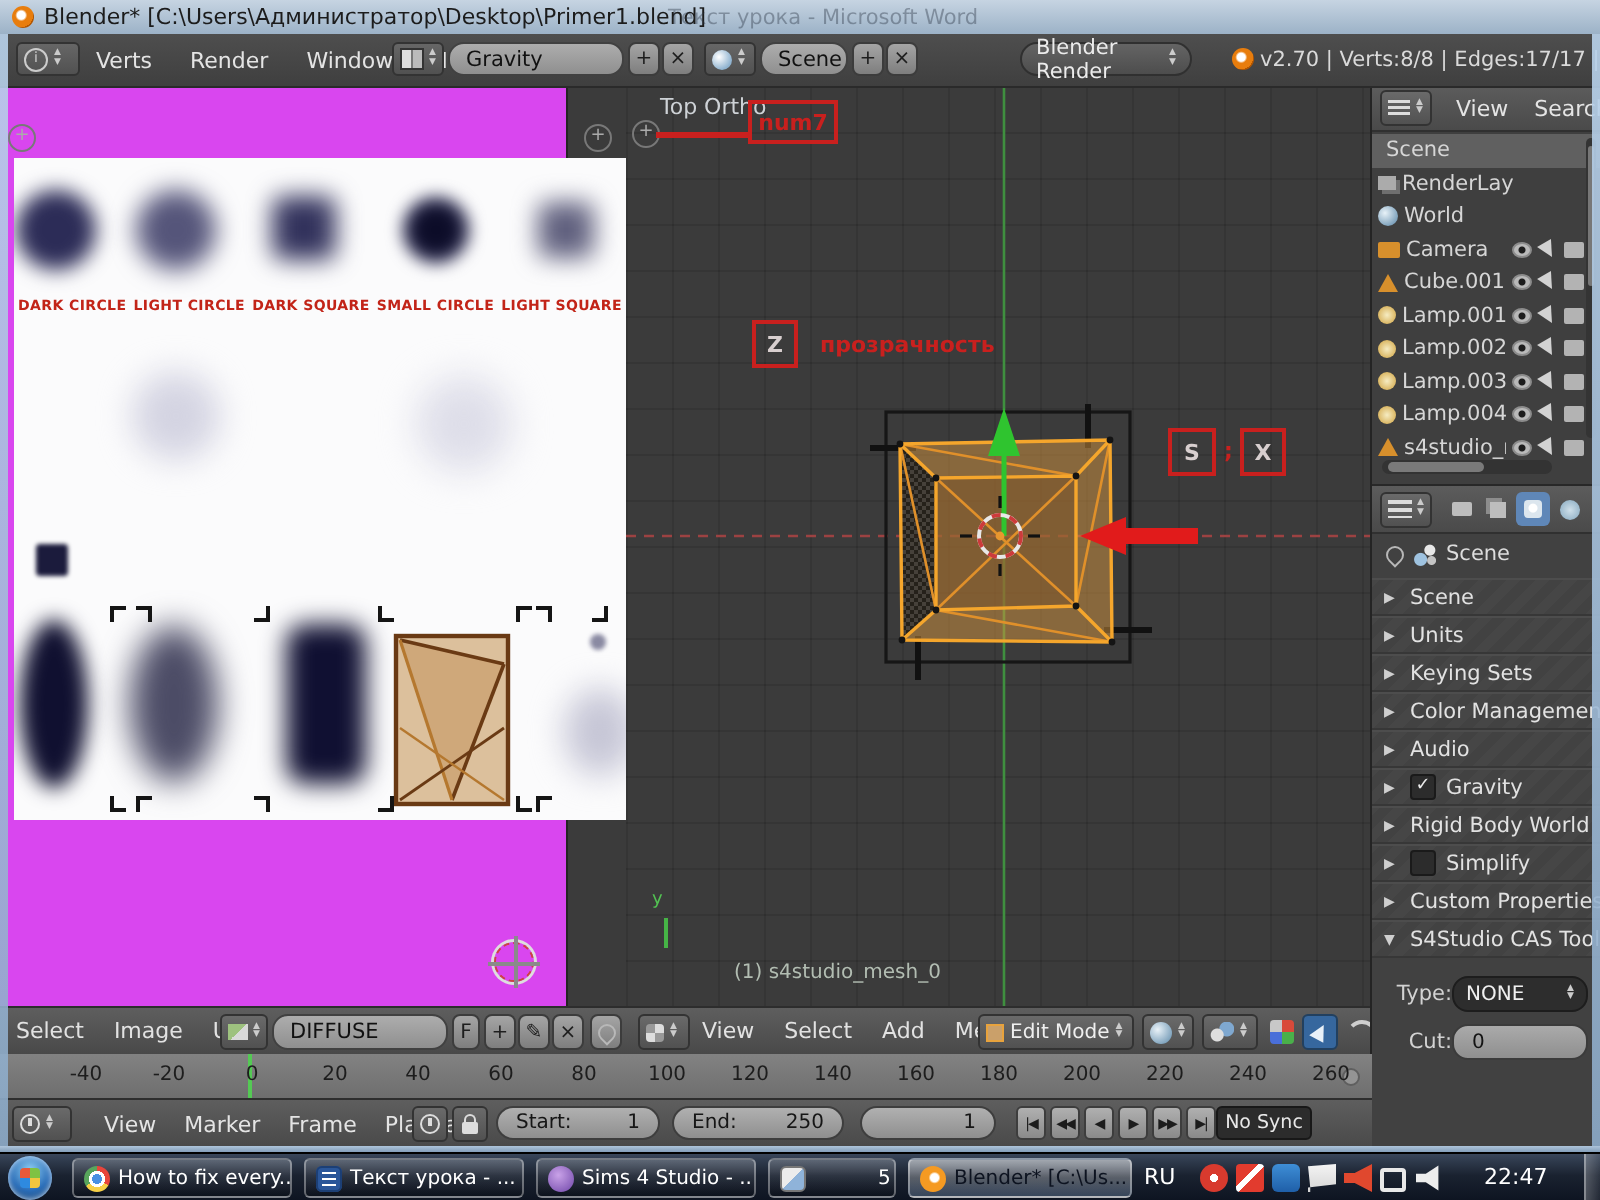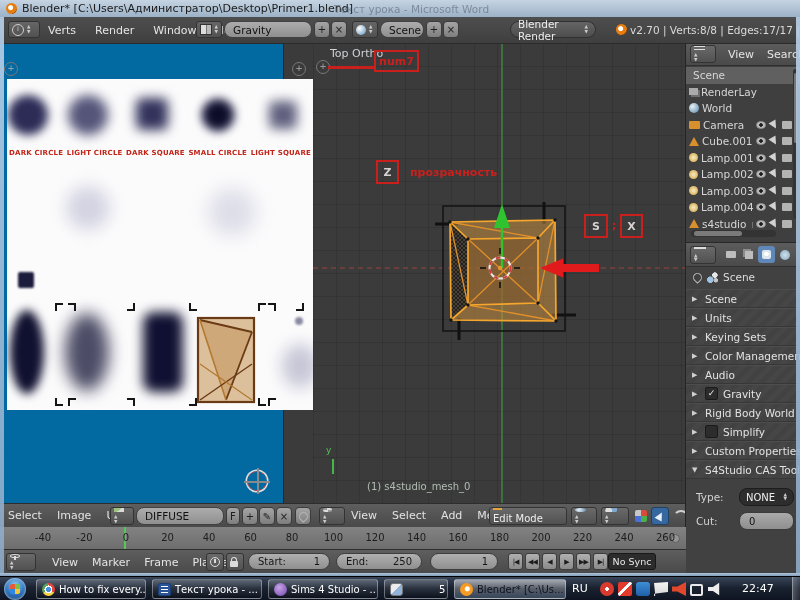--- a/index.html
+++ b/index.html
@@ -33,23 +33,23 @@
     width:170px;font-size:10.5px;color:#dadada;white-space:nowrap;overflow:hidden;}
   .ico-info{width:10px;height:10px;border-radius:50%;border:1px solid #ccc;color:#ccc;
     font-size:7px;line-height:9px;text-align:center;}
   .ico-layout{width:11px;height:9px;background:linear-gradient(90deg,#ddd 45%,#777 45% 55%,#bbb 55%);border:1px solid #333;}
   .ico-scenechip{width:10px;height:10px;border-radius:50%;background:radial-gradient(circle at 35% 35%,#fff,#8fb3d0 70%);}
   
   .edhead{position:absolute;left:0;bottom:0;height:24px;box-sizing:border-box;
     background:linear-gradient(#5e5e5e,#494949);border-top:1px solid #2d2d2d;}
   .edhead .menu-row{font-size:11px;color:#e2e2e2;}
   .hchip{position:absolute;top:3px;height:18px;background:linear-gradient(#6a6a6a,#515151);
-    border:1px solid #333;border-radius:3px;display:flex;gap:3px;padding:0 3px;box-sizing:border-box;flex-direction:column;}
-  
-  .image-editor{position:absolute;left:0;top:43px;width:284px;height:484px;background:#0369a1;
+    border:1px solid #333;border-radius:3px;display:flex;align-items:center;gap:3px;padding:0 3px;box-sizing:border-box;}
+  
+  .image-editor{position:absolute;left:0;top:43px;width:284px;height:484px;background:#d946ef;
     border-right:1px solid #242424;box-sizing:border-box;}
   .white-img{position:absolute;left:7px;top:36px;width:306px;height:331px;background:#fbfbfc;overflow:hidden;}
   .blob{position:absolute;}
   .tex-labels{position:absolute;left:0;top:70px;width:306px;display:flex;justify-content:space-between;
     padding:0 2px;box-sizing:border-box;}
   .tex-label{font-size:7px;font-weight:bold;color:#c22418;letter-spacing:.2px;white-space:nowrap;}
   .mark{position:absolute;width:6px;height:6px;border-top:2px solid #151515;border-left:2px solid #151515;}
   .plus{position:absolute;width:12px;height:12px;border-radius:50%;border:1px solid #787878;
     color:#ababab;font-size:9px;line-height:11px;text-align:center;}
   .plus::before{content:"+";}
@@ -127,21 +127,21 @@
     radial-gradient(circle at 72% 28%,#e8e8e8 0 2.5px,transparent 3px),
     radial-gradient(circle at 80% 75%,#c4c4c4 0 2px,transparent 2.5px);}
   .panel-list{position:absolute;left:0;top:46px;width:100%;}
   .panel-row{height:19px;box-sizing:border-box;border-top:1px solid #4d4d4d;border-bottom:1px solid #373737;
     display:flex;align-items:center;gap:5px;padding:0 6px;font-size:10.5px;color:#e2e2e2;
     background:repeating-linear-gradient(-45deg,#464646 0 5px,#424242 5px 10px);white-space:nowrap;overflow:hidden;}
   .parrow{font-size:7px;color:#cfcfcf;width:8px;flex:none;}
   .cb{width:11px;height:11px;flex:none;background:#2c2c2c;border:1px solid #1a1a1a;border-radius:2px;
     color:#ececec;font-size:9px;line-height:10px;text-align:center;}
   .props-fields{position:absolute;left:0;top:242px;width:100%;}
-  .f-row{display:flex;align-items:center;gap:13px;padding:3px 6px 3px 10px;font-size:10.5px;color:#d2d2d2;}
+  .f-row{display:flex;align-items:center;gap:0;padding:3px 6px 3px 10px;font-size:10.5px;color:#d2d2d2;text-align:right;}
   .f-label{width:30px;flex:none;}
   .dd-dark{flex:1;height:16px;background:#2d2d2d;border:1px solid #1d1d1d;border-radius:8px;color:#efefef;
     display:flex;align-items:center;justify-content:space-between;padding:0 6px;font-size:10px;}
   .num-light{flex:1;height:16px;background:linear-gradient(#aaa,#8f8f8f);border:1px solid #3b3b3b;
     border-radius:8px;color:#141414;display:flex;align-items:center;padding:0 9px;font-size:10px;}
   
   .timeline{position:absolute;left:0;top:527px;width:686px;height:46px;background:#404040;}
   .ruler{position:absolute;left:0;top:0;width:686px;height:22px;
     background:linear-gradient(#828282,#6e6e6e);border-bottom:1px solid #333;}
   .tick{position:absolute;top:5px;width:26px;text-align:center;font-size:10px;color:#1d1d1d;}

